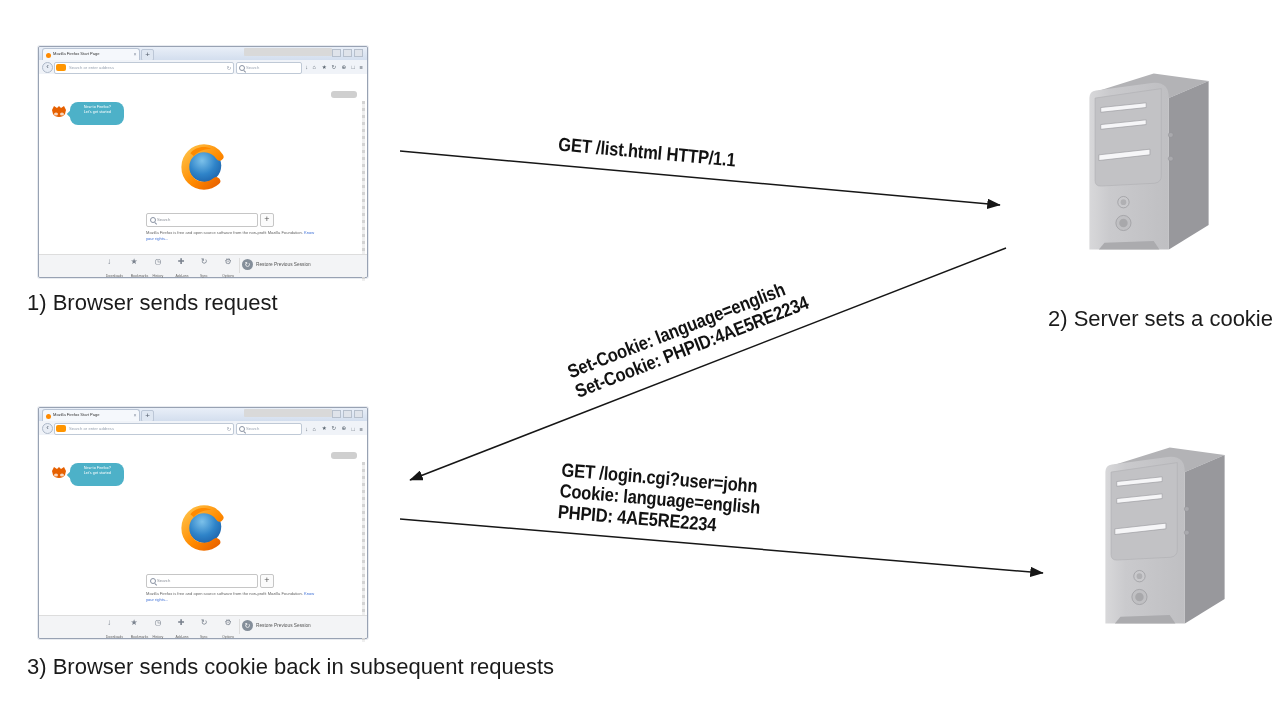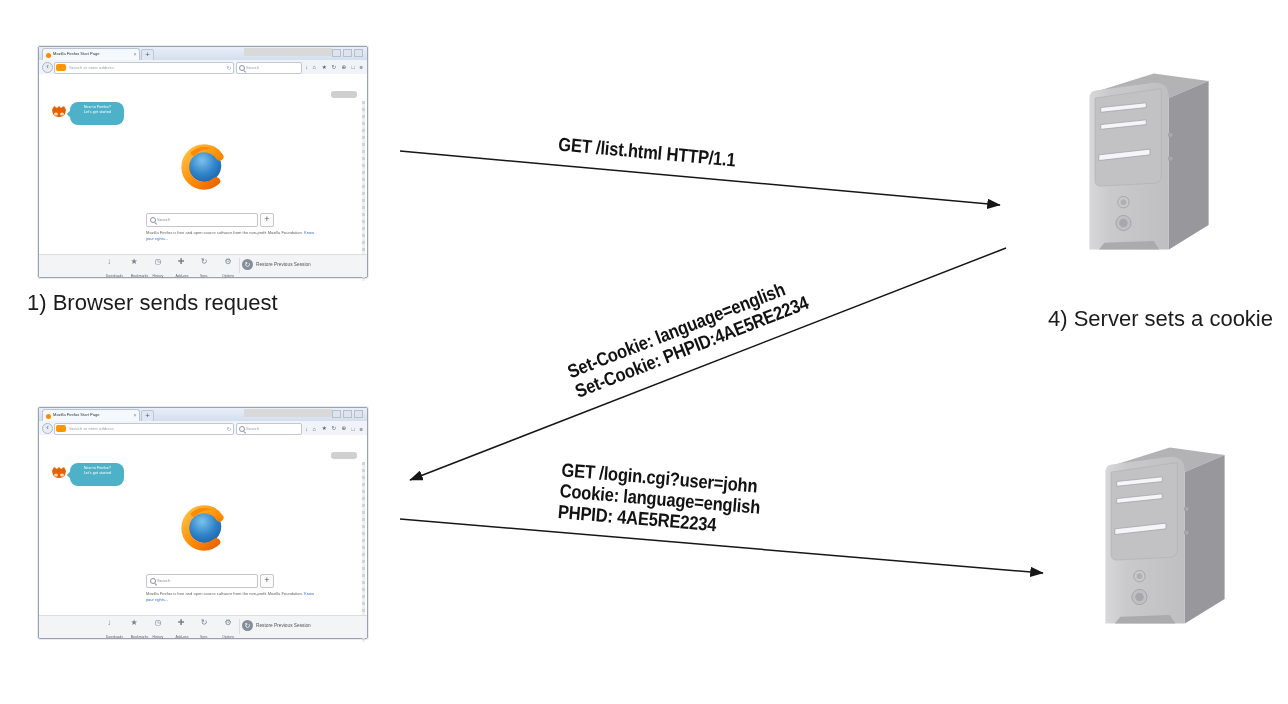--- a/index.html
+++ b/index.html
@@ -377,14 +377,15 @@
     <line x1="400" y1="519" x2="1043" y2="573" stroke="#161616" stroke-width="1.5" marker-end="url(#ah)"></line>
   </svg>
 
   <div class="msg msg1">GET /list.html HTTP/1.1</div>
 
   <div class="msg msg2"><span>Set-Cookie: language=english</span><br><span>Set-Cookie: PHPID:4AE5RE2234</span></div>
 
   <div class="msg msg3"><span>GET /login.cgi?user=john</span><br><span>Cookie: language=english</span><br><span>PHPID: 4AE5RE2234</span></div>
 
   <div class="step step1">1) Browser sends request</div>
-  <div class="step step2">4) Server sets a cookie</div>
+  <div class="step step2">2) Server sets a cookie</div>
+  <div class="step step3">3) Browser sends cookie back in subsequent requests</div>
 </div>
 
 </body></html>

